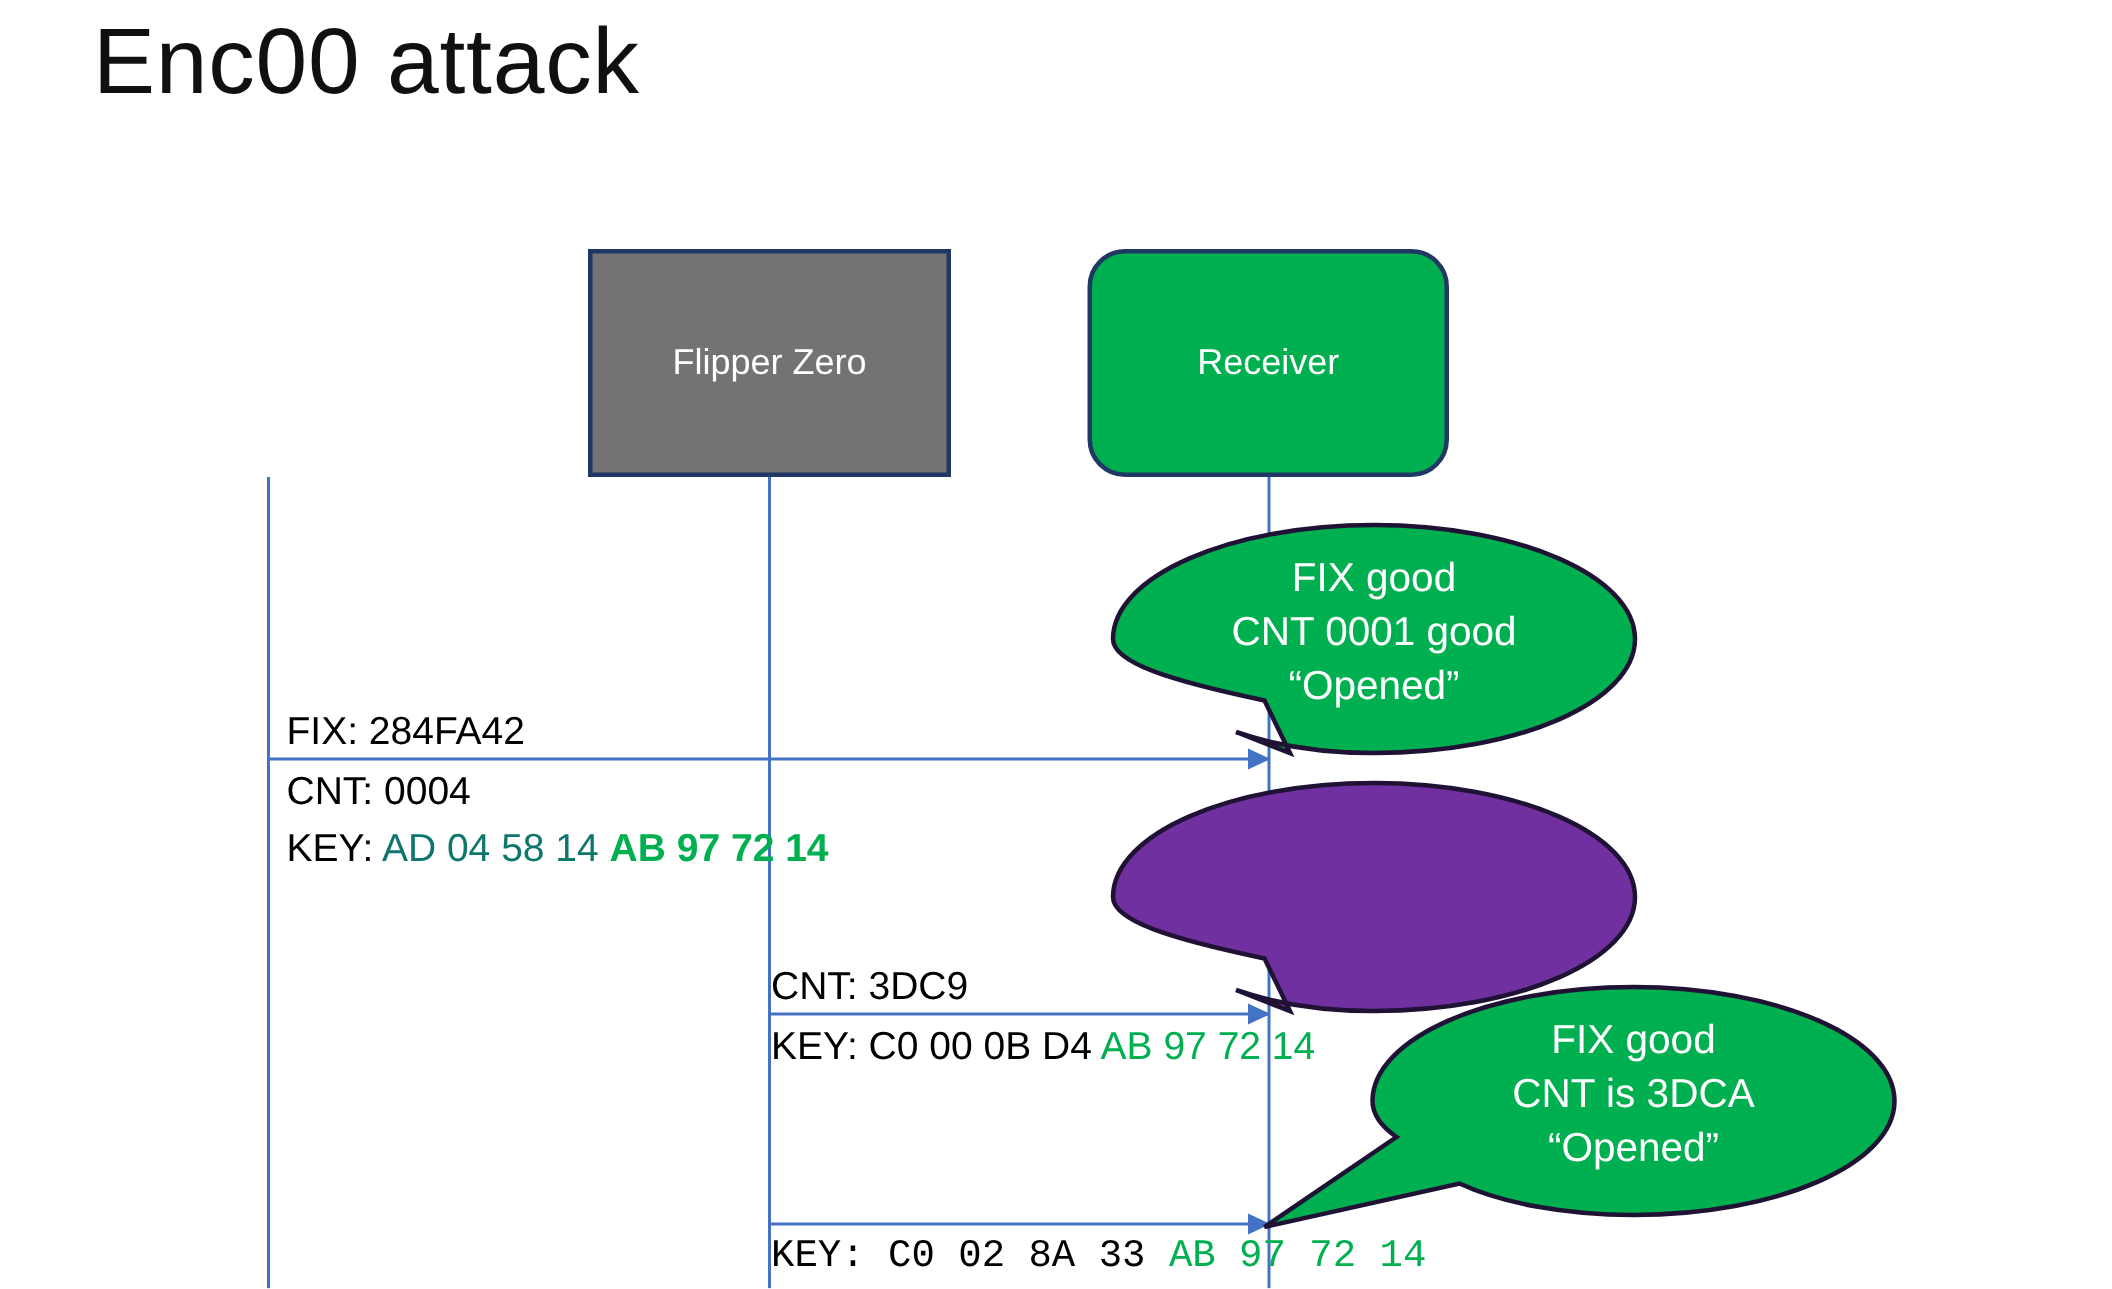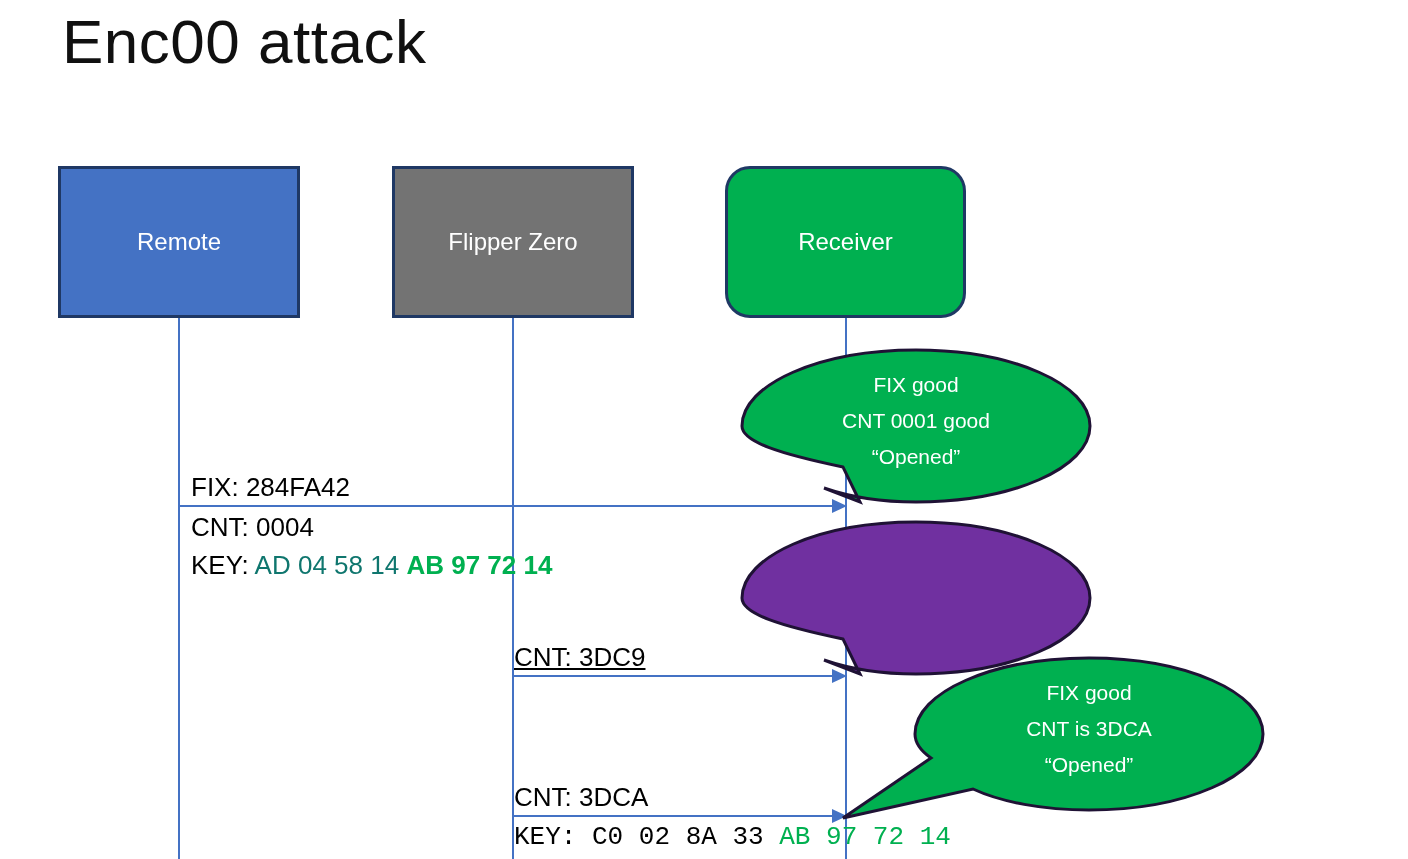--- a/index.html
+++ b/index.html
@@ -91,84 +91,81 @@
     color: #000000;
     white-space: pre;
   }
   .hex-green { color: #00B050; }
   .hex-green-bold { color: #00B050; font-weight: bold; }
   .hex-red-bold { color: #0f766e; }
 
   #msg-fix-remote   { left: 191px; top: 469px; }
   #msg-cnt-remote   { left: 191px; top: 509px; }
   #msg-key-remote   { left: 191px; top: 547px; }
-  #msg-cnt-flip-1   { left: 514px; top: 639px; text-decoration: underline; }
+  #msg-cnt-flip-1   { left: 514px; top: 639px; }
   #msg-key-flip-1   { left: 514px; top: 679px; }
   #msg-cnt-flip-2   { left: 514px; top: 779px; }
   #msg-key-flip-2   { left: 514px; top: 819px; font-family: Liberation Mono, monospace; }
 
   
   .callout {
     position: absolute;
   }
   .callout svg {
     display: block;
     overflow: visible;
   }
   .callout-text {
     position: absolute;
     left: 0;
     top: 0;
     width: 100%;
     text-align: center;
     color: #ffffff;
-    font-size: 21px;
+    font-size: 27px;
     line-height: 36px;
     white-space: pre;
     pointer-events: none;
   }
   #callout-1 { left: 742px; top: 350px; width: 348px; height: 152px; }
   #callout-1 .callout-text { top: 17px; }
   #callout-2 { left: 742px; top: 522px; width: 348px; height: 152px; }
   #callout-2 .callout-text { top: 17px; }
   #callout-3 { left: 915px; top: 658px; width: 348px; height: 152px; }
   #callout-3 .callout-text { top: 17px; }
 </style>
 </head>
 <body>
 
 <div id="slide">
 
   <div id="slide-title">Enc00 attack</div>
 
-  <div class="actor-box" id="actor-remote">
-    <span class="actor-label">Remote</span>
-  </div>
   <div class="actor-box" id="actor-flipper">
     <span class="actor-label">Flipper Zero</span>
   </div>
   <div class="actor-box" id="actor-receiver">
     <span class="actor-label">Receiver</span>
   </div>
 
   <div class="lifeline" id="lifeline-remote"></div>
   <div class="lifeline" id="lifeline-flipper"></div>
   <div class="lifeline" id="lifeline-receiver"></div>
 
   <div class="msg-arrow" id="arrow-remote-to-receiver"></div>
   <div class="msg-arrow" id="arrow-flipper-to-receiver-1"></div>
   <div class="msg-arrow" id="arrow-flipper-to-receiver-2"></div>
 
   <div class="msg-text" id="msg-fix-remote">FIX: 284FA42</div>
   <div class="msg-text" id="msg-cnt-remote">CNT: 0004</div>
   <div class="msg-text" id="msg-key-remote"><span>KEY: </span><span class="hex-red-bold">AD 04 58 14 </span><span class="hex-green-bold">AB 97 72 14</span></div>
 
   <div class="msg-text" id="msg-cnt-flip-1">CNT: 3DC9</div>
-
-  <div class="msg-text" id="msg-cnt-flip-2">CNT: 3DCA</div>
+  <div class="msg-text" id="msg-key-flip-1"><span>KEY: C0 00 0B D4 </span><span class="hex-green">AB 97 72 14</span></div>
+
   <div class="msg-text" id="msg-key-flip-2"><span>KEY: C0 02 8A 33 </span><span class="hex-green">AB 97 72 14</span></div>
 
   <div class="callout" id="callout-1">
     <svg width="348" height="152" viewBox="0 0 348 152">
       <path d="M 174 0
                C 270 0 348 34 348 76
                C 348 118 270 152 174 152
                C 140 152 108 147 82 138
                L 118 152 L 101 117
                C 39 104 0 92 0 76

